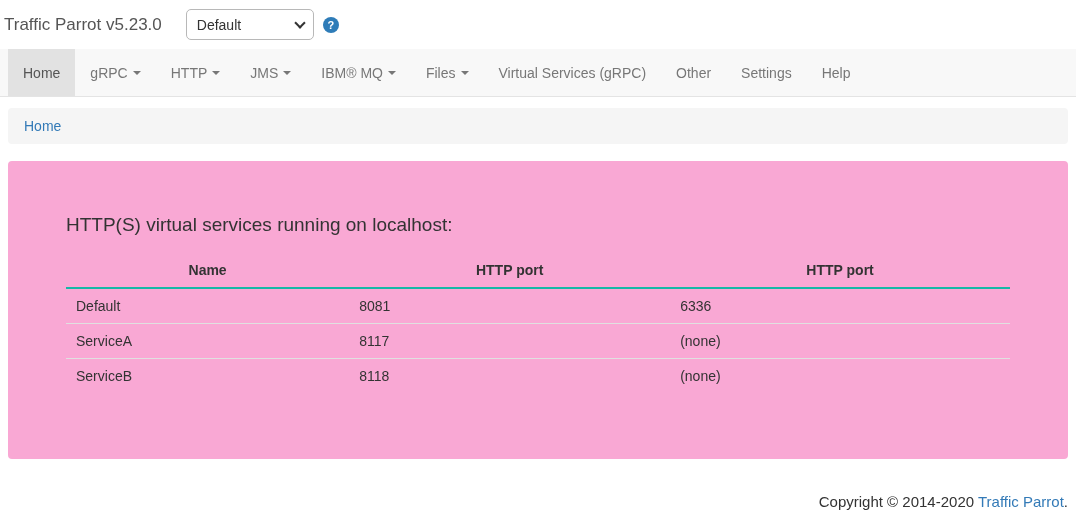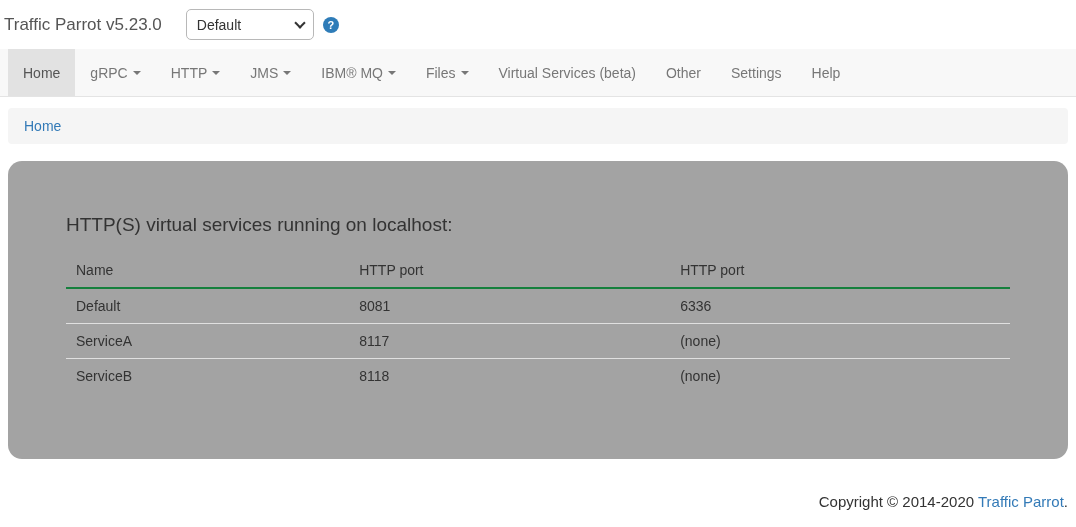--- a/index.html
+++ b/index.html
@@ -33,26 +33,26 @@
   .caret { display:inline-block; width:0; height:0; margin-left:5px;
     border-top:4px solid #777; border-left:4px solid transparent;
     border-right:4px solid transparent; }
 
   
   .breadcrumb { margin:11px 8px 0 8px; background:#f5f5f5; border-radius:4px;
     padding:10px 16px; font-size:14px; }
   .breadcrumb a { color:#337ab7; text-decoration:none; cursor:pointer; }
 
   
-  .panel { margin:17px 8px 0 8px; background:#a3a3a3; border-radius:14px;
+  .panel { margin:17px 8px 0 8px; background:#f9a8d4; border-radius:4px;
     padding:53px 58px 66px 58px; }
   .panel-heading { font-size:19px; font-weight:normal; color:#333; margin-bottom:17px; }
   table.services { width:100%; border-collapse:collapse; font-size:14px; }
-  table.services th { text-align:left; font-weight:normal; color:#333;
-    padding:9px 10px; border-bottom:2px solid #15803d; }
+  table.services th { text-align:center; font-weight:bold; color:#333;
+    padding:9px 10px; border-bottom:2px solid #14b8a6; }
   table.services td { padding:9px 10px; border-bottom:1px solid #e0e0e0; }
   table.services tr:last-child td { border-bottom:none; }
   .col-name { width:30%; } .col-http { width:34%; } .col-https { width:36%; }
 
   
   .footer { margin:34px 8px 0 8px; text-align:right; font-size:15px; color:#333; }
   .footer a { color:#337ab7; text-decoration:none; cursor:pointer; }
 </style>
 </head>
 <body>
@@ -86,21 +86,21 @@
   </div>
   <div class="nav-item">
     <span>IBM® MQ</span>
     <span class="caret"></span>
   </div>
   <div class="nav-item">
     <span>Files</span>
     <span class="caret"></span>
   </div>
   <div class="nav-item">
-    <span>Virtual Services (beta)</span>
+    <span>Virtual Services (gRPC)</span>
   </div>
   <div class="nav-item">
     <span>Other</span>
   </div>
   <div class="nav-item">
     <span>Settings</span>
   </div>
   <div class="nav-item">
     <span>Help</span>
   </div>

